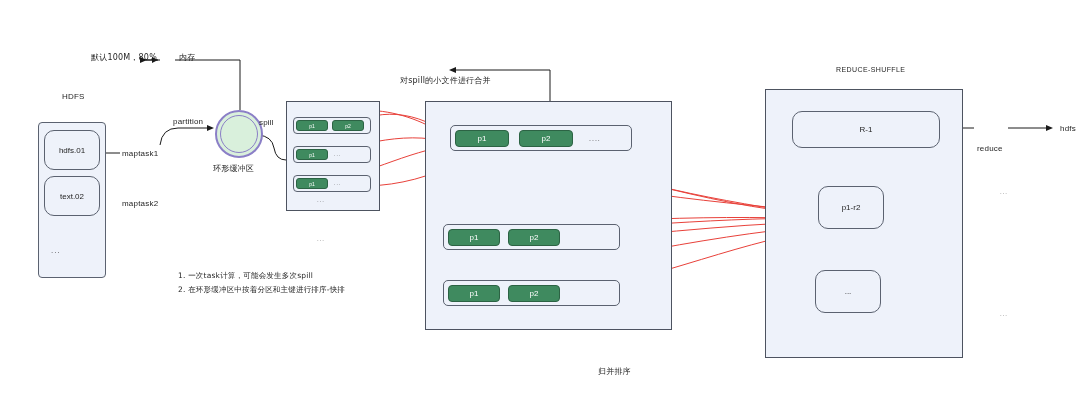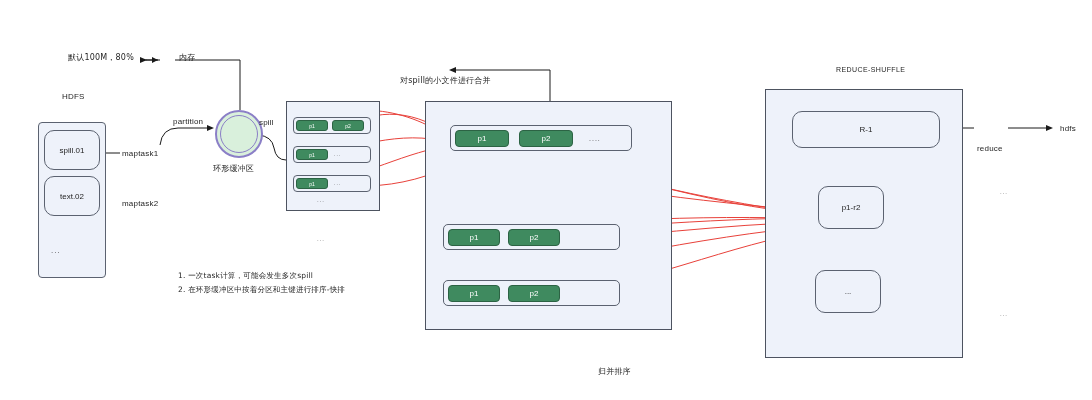--- a/index.html
+++ b/index.html
@@ -90,26 +90,26 @@
       <path d="M545,240 C630,238 720,224 818,222"></path>
 
       <path d="M468,288 C560,268 700,236 818,226"></path>
       <path d="M552,295 C640,286 730,244 818,230"></path>
 
       <path d="M478,148 C600,164 700,206 815,214"></path>
       <path d="M470,234 C600,230 700,218 816,218"></path>
     </g>
   </svg>
 
-  <div class="lbl cn" style="left:68px;top:52px;">默认100M，80%</div>
+  <div class="lbl cn" style="left:91px;top:52px;">默认100M，80%</div>
   <div class="lbl cn" style="left:179px;top:52px;">内存</div>
 
   <div class="lbl" style="left:62px;top:92px;">HDFS</div>
   <div class="panel r4" style="left:38px;top:122px;width:68px;height:156px;"></div>
-  <div class="card" style="left:44px;top:130px;width:56px;height:40px;">spill.01</div>
+  <div class="card" style="left:44px;top:130px;width:56px;height:40px;">hdfs.01</div>
   <div class="card" style="left:44px;top:176px;width:56px;height:40px;">text.02</div>
   <div class="dots" style="left:51px;top:246px;">...</div>
   <div class="lbl" style="left:122px;top:149px;">maptask1</div>
   <div class="lbl" style="left:122px;top:199px;">maptask2</div>
 
   <div class="lbl" style="left:173px;top:117px;">partition</div>
   <div class="ring" style="left:215px;top:110px;width:48px;height:48px;">
     <div class="inner"></div>
   </div>
   <div class="lbl" style="left:259px;top:118px;">spill</div>

